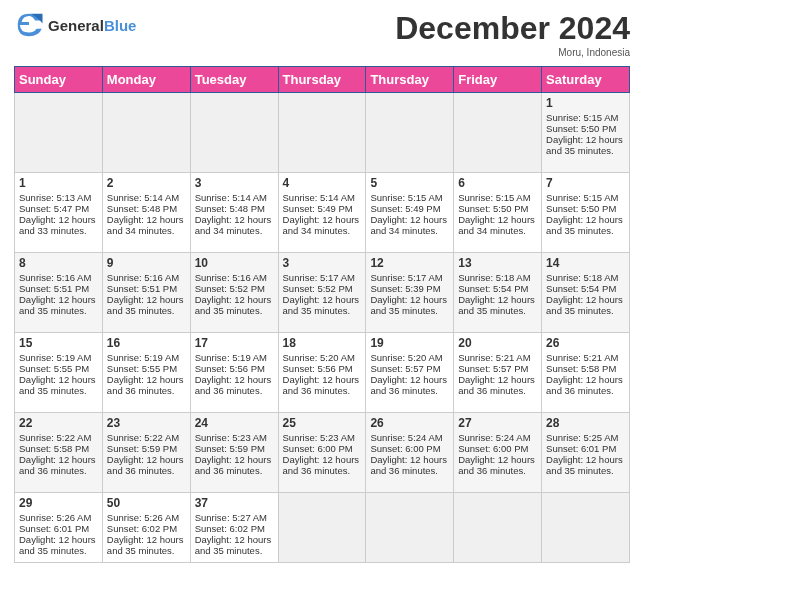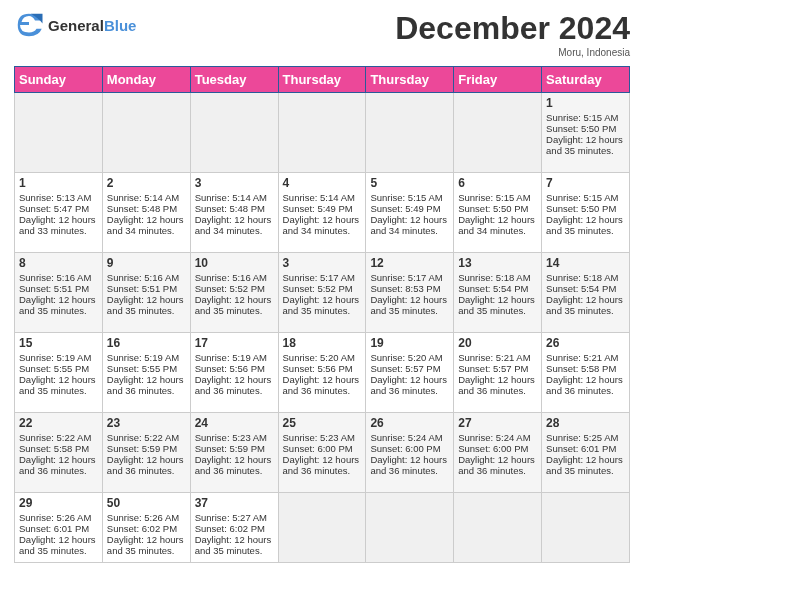--- a/index.html
+++ b/index.html
@@ -136,21 +136,21 @@
           <td><span class="day-num">4</span><span>Sunrise: 5:14 AM</span><br><span>Sunset: 5:49 PM</span><br><span>Daylight: 12 hours and 34 minutes.</span></td>
           <td><span class="day-num">5</span><span>Sunrise: 5:15 AM</span><br><span>Sunset: 5:49 PM</span><br><span>Daylight: 12 hours and 34 minutes.</span></td>
           <td><span class="day-num">6</span><span>Sunrise: 5:15 AM</span><br><span>Sunset: 5:50 PM</span><br><span>Daylight: 12 hours and 34 minutes.</span></td>
           <td><span class="day-num">7</span><span>Sunrise: 5:15 AM</span><br><span>Sunset: 5:50 PM</span><br><span>Daylight: 12 hours and 35 minutes.</span></td>
         </tr>
         <tr>
           <td><span class="day-num">8</span><span>Sunrise: 5:16 AM</span><br><span>Sunset: 5:51 PM</span><br><span>Daylight: 12 hours and 35 minutes.</span></td>
           <td><span class="day-num">9</span><span>Sunrise: 5:16 AM</span><br><span>Sunset: 5:51 PM</span><br><span>Daylight: 12 hours and 35 minutes.</span></td>
           <td><span class="day-num">10</span><span>Sunrise: 5:16 AM</span><br><span>Sunset: 5:52 PM</span><br><span>Daylight: 12 hours and 35 minutes.</span></td>
           <td><span class="day-num">3</span><span>Sunrise: 5:17 AM</span><br><span>Sunset: 5:52 PM</span><br><span>Daylight: 12 hours and 35 minutes.</span></td>
-          <td><span class="day-num">12</span><span>Sunrise: 5:17 AM</span><br><span>Sunset: 8:53 PM</span><br><span>Daylight: 12 hours and 35 minutes.</span></td>
+          <td><span class="day-num">12</span><span>Sunrise: 5:17 AM</span><br><span>Sunset: 5:39 PM</span><br><span>Daylight: 12 hours and 35 minutes.</span></td>
           <td><span class="day-num">13</span><span>Sunrise: 5:18 AM</span><br><span>Sunset: 5:54 PM</span><br><span>Daylight: 12 hours and 35 minutes.</span></td>
           <td><span class="day-num">14</span><span>Sunrise: 5:18 AM</span><br><span>Sunset: 5:54 PM</span><br><span>Daylight: 12 hours and 35 minutes.</span></td>
         </tr>
         <tr>
           <td><span class="day-num">15</span><span>Sunrise: 5:19 AM</span><br><span>Sunset: 5:55 PM</span><br><span>Daylight: 12 hours and 35 minutes.</span></td>
           <td><span class="day-num">16</span><span>Sunrise: 5:19 AM</span><br><span>Sunset: 5:55 PM</span><br><span>Daylight: 12 hours and 36 minutes.</span></td>
           <td><span class="day-num">17</span><span>Sunrise: 5:19 AM</span><br><span>Sunset: 5:56 PM</span><br><span>Daylight: 12 hours and 36 minutes.</span></td>
           <td><span class="day-num">18</span><span>Sunrise: 5:20 AM</span><br><span>Sunset: 5:56 PM</span><br><span>Daylight: 12 hours and 36 minutes.</span></td>
           <td><span class="day-num">19</span><span>Sunrise: 5:20 AM</span><br><span>Sunset: 5:57 PM</span><br><span>Daylight: 12 hours and 36 minutes.</span></td>
           <td><span class="day-num">20</span><span>Sunrise: 5:21 AM</span><br><span>Sunset: 5:57 PM</span><br><span>Daylight: 12 hours and 36 minutes.</span></td>

